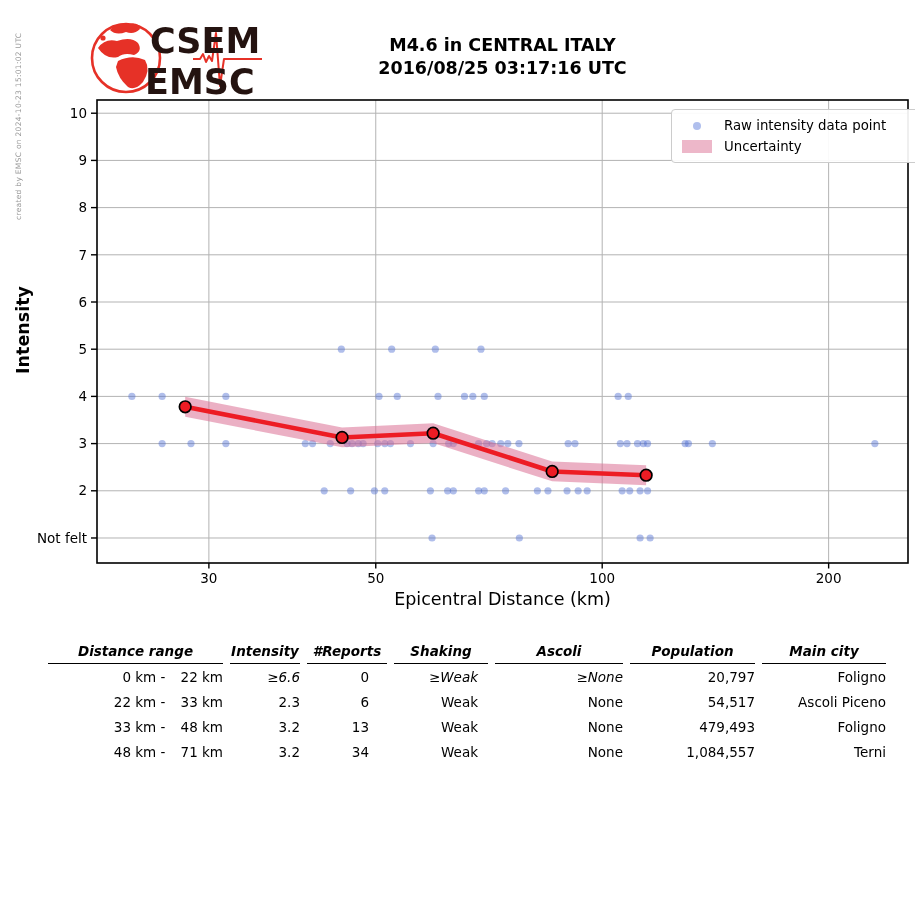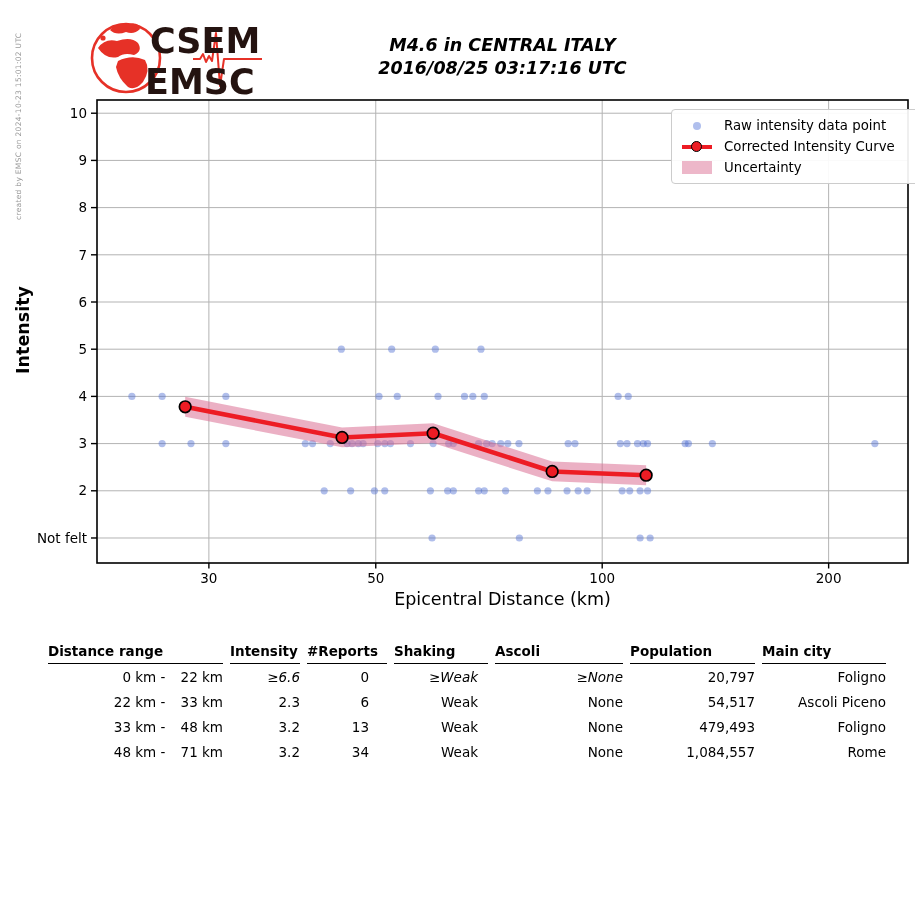--- a/index.html
+++ b/index.html
@@ -12,21 +12,21 @@
     position:absolute;left:14px;top:8px;height:212px;width:14px;
     writing-mode:vertical-rl;transform:rotate(180deg);
     font-size:7.5px;color:#999;letter-spacing:.3px;white-space:nowrap;
   }
   
   .logo{position:absolute;left:88px;top:8px;width:180px;height:100px;}
   .logo text{font-family:"DejaVu Sans","Liberation Sans",sans-serif;font-weight:bold;}
   
   .title{
     position:absolute;left:97px;width:811px;top:34px;text-align:center;
-    font-size:17.5px;font-weight:bold;line-height:23px;font-style:italic;
+    font-size:17.5px;font-weight:bold;line-height:23px;
   }
   
   #chart-svg{position:absolute;left:0;top:0;width:915px;height:632px;}
   #chart-svg text{font-family:"DejaVu Sans","Liberation Sans",sans-serif;font-size:13.5px;fill:#000;}
   
   .ylab{
     position:absolute;left:-36px;top:319px;width:120px;height:22px;
     transform:rotate(-90deg);text-align:center;font-size:17.5px;font-weight:bold;
   }
   .xlab{
@@ -47,22 +47,22 @@
   .sw-line .mark{position:absolute;left:9px;top:1px;width:9px;height:9px;border-radius:50%;background:#ed1c24;border:1.6px solid #000;}
   .sw-band{width:30px;height:13px;background:#edb7c9;}
   .legend-label{margin-left:8px;white-space:nowrap;}
   
   .dtable{
     position:absolute;left:41px;top:638px;width:852px;
     border-collapse:separate;border-spacing:7px 0;table-layout:fixed;
     font-size:13.5px;
   }
   .dtable th{
-    font-weight:bold;text-align:left;height:25px;padding:0;
-    border-bottom:1.5px solid #000;white-space:nowrap;
+    font-weight:bold;text-align:center;height:25px;padding:0;
+    border-bottom:1.5px solid #000;white-space:nowrap;font-style:italic;
   }
   .dtable td{text-align:right;height:25px;padding:0;white-space:nowrap;}
   .dtable td.pad-r{padding-right:18px;}
   .dtable td.pad-s{padding-right:10px;}
   .dtable tr.est .it{font-style:italic;}
   .num-from,.num-to{display:inline-block;width:28px;text-align:right;}
 </style>
 </head>
 <body>
 
@@ -214,29 +214,20 @@
 
 <div class="legend">
   <div class="legend-item">
     <span class="legend-swatch">
         <span class="sw-dot"></span>
       </span>
     <span class="legend-label">Raw intensity data point</span>
   </div>
   <div class="legend-item">
     <span class="legend-swatch">
-      <span class="sw-line">
-          <span class="bar"></span>
-          <span class="mark"></span>
-        </span>
-    </span>
-    <span class="legend-label">Corrected Intensity Curve</span>
-  </div>
-  <div class="legend-item">
-    <span class="legend-swatch">
         <span class="sw-band"></span>
       </span>
     <span class="legend-label">Uncertainty</span>
   </div>
 </div>
 
 <table class="dtable">
   <colgroup>
     <col style="width:175px">
       <col style="width:70px">
@@ -285,16 +276,16 @@
         <td>479,493</td>
         <td>Foligno</td>
       </tr>
       <tr>
         <td><span class="num-from">48</span><span> km - </span><span class="num-to">71</span><span> km</span></td>
         <td class="it">3.2</td>
         <td class="pad-r">34</td>
         <td class="it pad-s">Weak</td>
         <td class="it">None</td>
         <td>1,084,557</td>
-        <td>Rome</td>
+        <td>Terni</td>
       </tr>
     </tbody>
 </table>
 
 </body></html>

